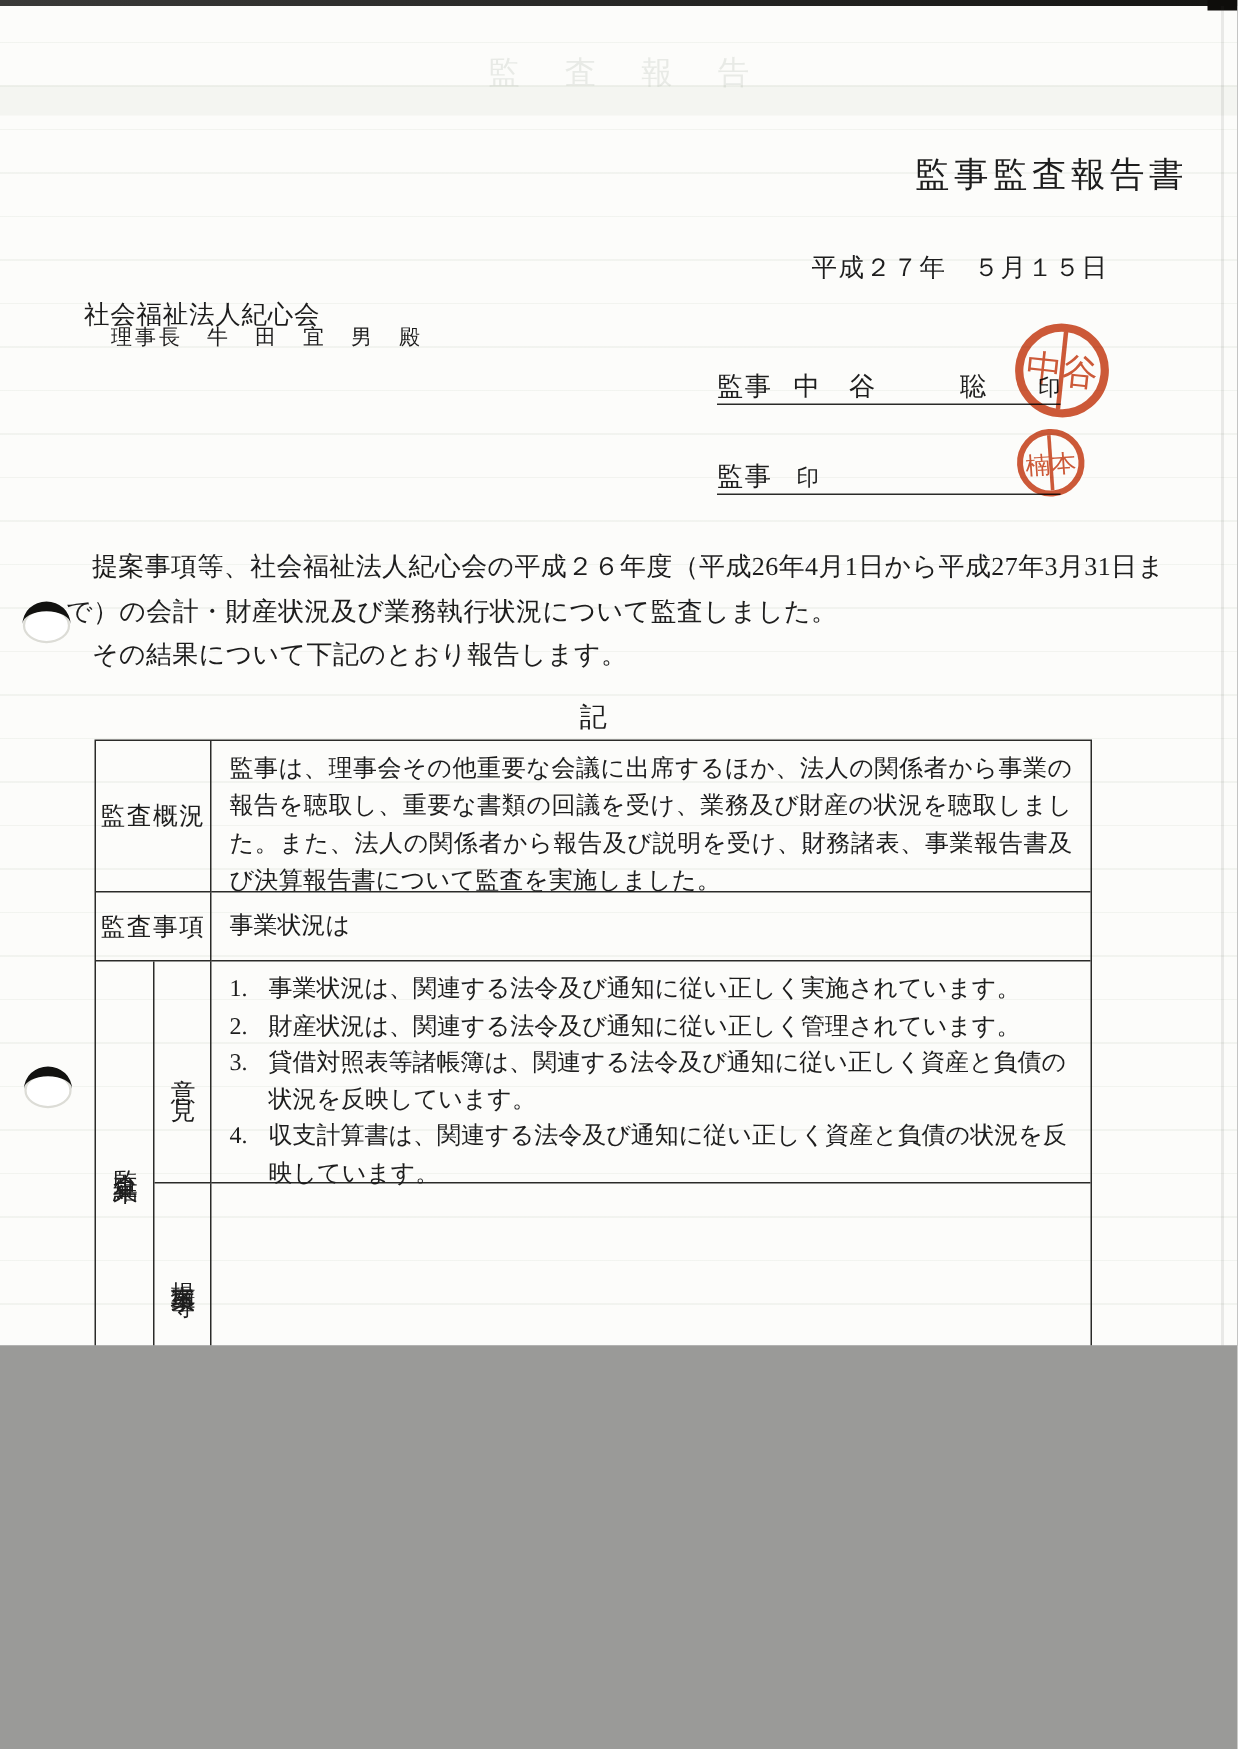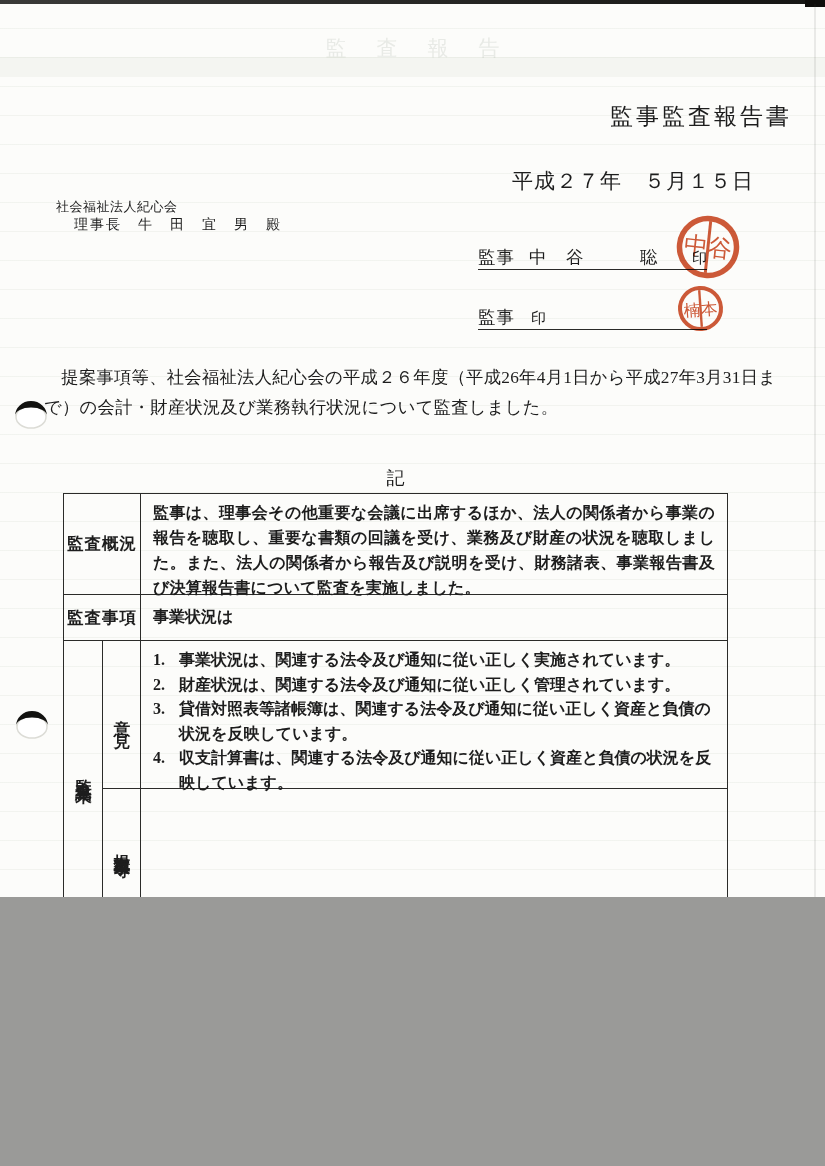--- a/index.html
+++ b/index.html
@@ -30,22 +30,22 @@
   .scan-bottom-gray { position:absolute; left:0; top:1162px; width:825px; height:4px; background:#b9b9b5; }
 
   .ghost-band { position:absolute; top:57px; left:0; width:100%; height:20px;
     background:rgba(178,184,170,0.10); }
   .ghost-title { position:absolute; top:34px; left:0; width:100%;
     text-align:center; letter-spacing:30px; text-indent:30px;
     font-size:21px; color:rgba(165,172,158,0.22); }
 
   .doc-title { position:absolute; top:101px; left:0; width:792px;
     text-align:right; font-size:23px; letter-spacing:3px; }
-  .doc-date { position:absolute; top:167px; left:512px; font-size:21px; letter-spacing:1px; }
-  .org-name { position:absolute; top:198px; left:56px; font-size:13px; letter-spacing:0.5px; }
+  .doc-date { position:absolute; top:167px; left:541px; font-size:17px; letter-spacing:1px; }
+  .org-name { position:absolute; top:198px; left:56px; font-size:17px; letter-spacing:0.5px; }
   .addressee { position:absolute; top:216px; left:74px; font-size:14px; letter-spacing:2px; }
 
   .auditor-line { position:absolute; left:478px; width:229px; height:28px;
     border-bottom:1.6px solid #2a2a28; display:flex; align-items:flex-end;
     font-size:17.5px; }
   .auditor-line.first { top:241px; }
   .auditor-line.second { top:301px; }
   .aud-role { margin-right:14px; letter-spacing:1px; }
   .aud-name { flex:1; letter-spacing:1px; }
   .aud-mark { font-size:15px; margin-left:2px; padding-bottom:1px; }
@@ -67,21 +67,21 @@
 
   
   .audit-table { position:absolute; left:63px; top:493px; width:665px; height:469px;
     box-sizing:border-box; border:1.7px solid #2b2b29;
     display:grid;
     grid-template-columns:39px 38px 1fr;
     grid-template-rows:101px 46px 148px 115px 1fr;
     font-size:16px; }
   .cell { box-sizing:border-box; }
   .br { border-right:1.5px solid #2b2b29; }
-  .bb { border-bottom:1.5px solid #2b2b29;font-weight:bold; }
+  .bb { border-bottom:1.5px solid #2b2b29; }
   .lbl { display:flex; align-items:center; justify-content:center;
     font-size:16.5px; letter-spacing:1px; }
   .lbl-v { writing-mode:vertical-rl; text-orientation:upright; }
   .span2 { grid-column:1 / 3; }
   .col3 { grid-column:3; }
   .rowspan2 { grid-row:3 / 5; }
   .overview-content { padding:6px 12px 0 12px; line-height:25px; letter-spacing:0.2px;
     text-align:justify; }
   .matters-content { display:flex; align-items:center; padding-left:12px; }
   .opinion-content { padding:7px 10px 0 12px; line-height:24.5px; }
@@ -136,20 +136,21 @@
       <g opacity="0.88" transform="rotate(-4 23.5 23.5)">
         <circle cx="23.5" cy="23.5" r="20.5" fill="none" stroke="#c9441e" stroke-width="4"></circle>
         <line x1="23.5" y1="5" x2="23.5" y2="42" stroke="#c9441e" stroke-width="2.4"></line>
         <text x="23.5" y="30" font-size="16" fill="#c9441e" font-family="'Liberation Serif',serif" text-anchor="middle" textLength="34" lengthAdjust="spacingAndGlyphs">楠本</text>
       </g>
     </svg>
   </div>
 
   <div class="body-text">
     <p>提案事項等、社会福祉法人紀心会の平成２６年度（平成26年4月1日から平成27年3月31日まで）の会計・財産状況及び業務執行状況について監査しました。</p>
+    <p>その結果について下記のとおり報告します。</p>
   </div>
 
   <div class="record-marker">記</div>
 
   <div class="audit-table">
 
     <div class="cell lbl span2 br bb">監査概況</div>
     <div class="cell col3 bb overview-content">監事は、理事会その他重要な会議に出席するほか、法人の関係者から事業の報告を聴取し、重要な書類の回議を受け、業務及び財産の状況を聴取しました。また、法人の関係者から報告及び説明を受け、財務諸表、事業報告書及び決算報告書について監査を実施しました。</div>
 
     <div class="cell lbl span2 br bb">監査事項</div>

